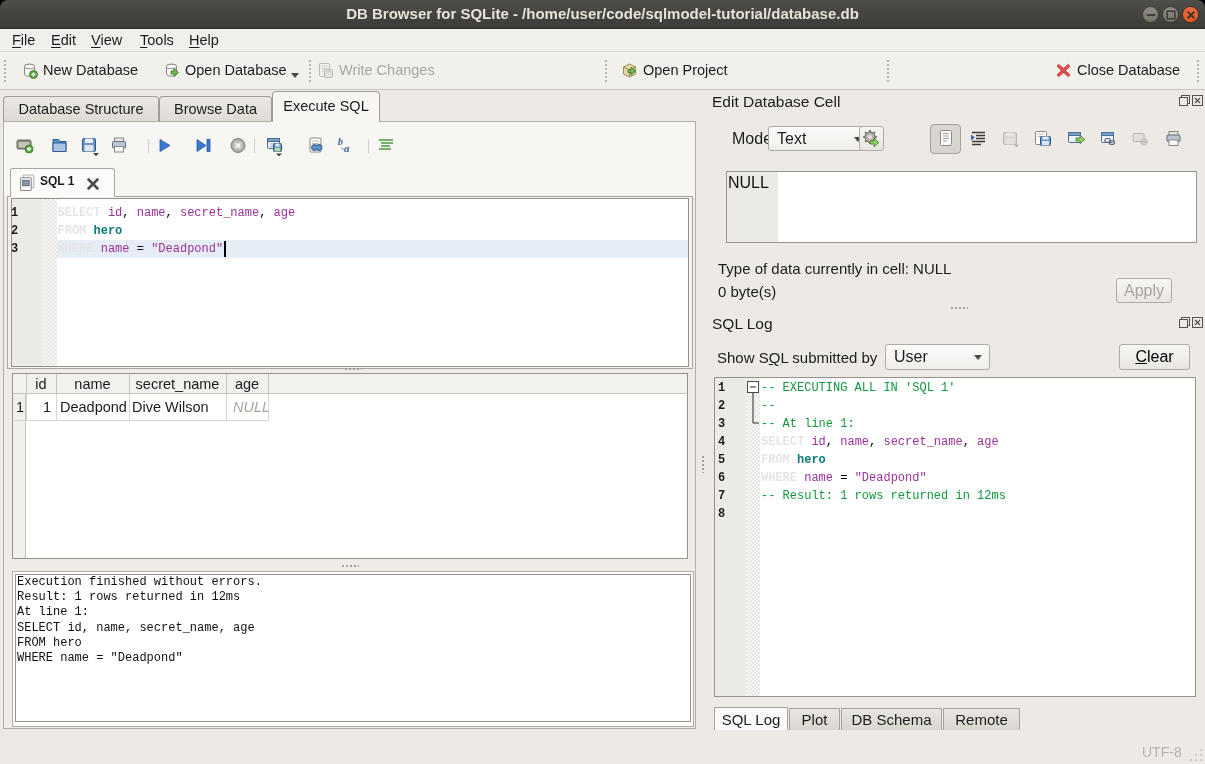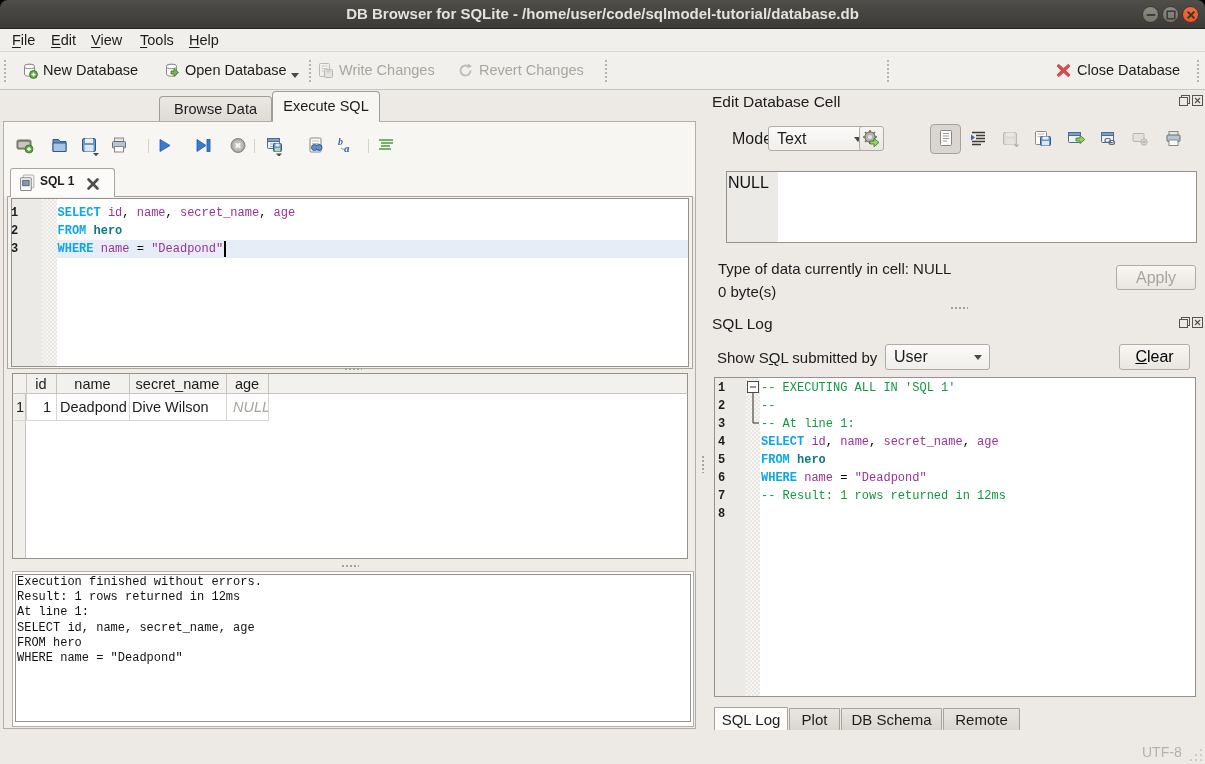--- a/index.html
+++ b/index.html
@@ -57,21 +57,21 @@
   #edpane { left:7px; top:196px; width:686px; height:173px; background:#f4f2ee;
     border:1px solid #aaa69f; }
   #editor { left:11px; top:198px; width:678px; height:169px; background:#fff;
     border:1px solid #95918b; }
   #ed-gutter { left:12px; top:199px; width:30px; height:167px; background:#eceae6; }
   #ed-fold { left:42px; top:199px; width:15px; height:167px; background:repeating-conic-gradient(#e9e7e3 0% 25%, #f7f5f2 0% 50%) 0 0/4px 4px; }
   .lnum { position:absolute; left:11px; width:20px; font-family:"Liberation Mono", monospace;
     font-size:12px; font-weight:bold; color:#1c1c1c; line-height:18px; }
   .edline { position:absolute; left:57.5px; font-family:"Liberation Mono", monospace;
     font-size:12px; line-height:18px; white-space:pre; }
-  .kw { color:#0ea5e9; font-weight:bold; }
+  .kw { color:#e5e5e5; font-weight:bold; }
   .idn { color:#9a3297; }
   .tbl { color:#0e7a7a; font-weight:bold; }
   .cmt { color:#12993f; }
   .str { color:#9a3297; }
   #curline { left:57px; top:240px; width:631px; height:18px; background:#e7edf6; }
   #cursor { left:224px; top:241px; width:2px; height:16px; background:#000; }
 
   
   #rtable { left:12px; top:373px; width:676px; height:186px; background:#fff;
     border:1px solid #95918b; }
@@ -192,38 +192,40 @@
     <div class="tsep" style="left:308px"></div>
     <div class="tbtn dis" style="left:317px" id="tb-write">
       <svg width="17" height="17" viewBox="0 0 17 17" opacity="0.55">
         <rect x="2.5" y="1.5" width="10" height="13" rx="1" fill="#f2f1ef" stroke="#908d87"></rect>
         <path d="M4.5 4 h6 M4.5 6.5 h6 M4.5 9 h4" stroke="#b0ada7" stroke-width="1"></path>
         <rect x="7.5" y="7.5" width="8" height="8" rx="1" fill="#dcdad5" stroke="#8b8781"></rect>
         <rect x="9.5" y="7.5" width="4" height="3" fill="#b5b2ab"></rect>
       </svg>
         <span>Write Changes</span>
       </div>
-    <div class="tbtn dis" style="left:457px" id="tb-revert">
-      <svg width="17" height="17" viewBox="0 0 17 17" opacity="0.55">
-        <path d="M13.5 8.5 a5 5 0 1 1 -2.5 -4.3" fill="none" stroke="#908d87" stroke-width="1.8"></path>
-        <path d="M11 1.5 l4 2.7 -4.4 2.2 z" fill="#908d87"></path>
+    <div class="grip" style="left:604px"></div>
+    <div class="tbtn" style="left:621px" id="tb-openproj">
+      <svg width="17" height="17" viewBox="0 0 17 17">
+        <path d="M2.5 5 l6-3 6 3 v7 l-6 3 -6-3 z" fill="#e8d9a8" stroke="#9a8a56"></path>
+        <path d="M2.5 5 l6 3 6-3 M8.5 8 v7" fill="none" stroke="#9a8a56"></path>
+        <path d="M7 12 h3 v-2.5 l4.5 4 -4.5 4 v-2.5 h-3 z" fill="#76b354" stroke="#3b7427" stroke-width="0.8" transform="translate(0,-4.5)"></path>
       </svg>
-        <span>Revert Changes</span>
+        <span>Open Project</span>
       </div>
-    <div class="grip" style="left:604px"></div>
     <div class="grip" style="left:886px"></div>
     <div class="tbtn" style="left:1055px" id="tb-close">
       <svg width="17" height="17" viewBox="0 0 17 17">
         <path d="M3.6 2.2 L8.5 6.4 L13.4 2.2 L15 4.2 L10.6 8.5 L15 12.8 L13.4 14.8 L8.5 10.6 L3.6 14.8 L2 12.8 L6.4 8.5 L2 4.2 Z" fill="#e04a4a" stroke="#b02a2a" stroke-width="0.6"></path>
       </svg>
         <span>Close Database</span>
       </div>
     <div class="grip" style="left:1196px"></div>
   </div>
 
+  <div class="maintab" style="left:3px; top:96px; width:156px; height:26px; line-height:25px;">Database Structure</div>
   <div class="maintab" style="left:159px; top:96px; width:113px; height:26px; line-height:25px;">Browse Data</div>
   <div class="maintab active" style="left:272px; top:91px; width:108px; height:31px; line-height:29px;">Execute SQL</div>
 
   <div class="abs" id="leftpane"></div>
   <div class="abs" style="left:273px; top:121px; width:106px; height:2px; background:#f8f6f2;"></div>
   <div class="abs" id="sqltoolbar"></div>
 
   <svg class="abs" style="left:16px; top:136px;" width="380" height="20" viewBox="0 0 380 20">
 
     <rect x="1" y="4" width="14" height="9" rx="1.5" fill="#8a8781" stroke="#6b6862"></rect>
@@ -425,21 +427,21 @@
     <rect x="2" y="5" width="13" height="6.5" rx="1" fill="#b9c4d2" stroke="#61707f"></rect>
     <rect x="4" y="10" width="9" height="5.5" fill="#fbfbfa" stroke="#8b8781"></rect>
   </svg>
 
   <div class="abs" id="nullbox"></div>
   <div class="abs" id="nullgutter"></div>
   <div class="abs" id="nulltext">NULL</div>
 
   <div class="label13" style="left:718px; top:260px;">Type of data currently in cell: NULL</div>
   <div class="label13" style="left:718px; top:283px;">0 byte(s)</div>
-  <div class="btn" style="left:1116px; top:265px; width:80px; height:25px; color:#a8a49d;">Apply</div>
+  <div class="btn" style="left:1116px; top:278px; width:56px; height:25px; color:#a8a49d;">Apply</div>
 
   <div class="dots-h" style="left:950px; top:306px;"></div>
 
   <div class="dockhdr" style="left:712px; top:315px;">SQL Log</div>
   <svg class="abs" style="left:1179px; top:317px;" width="11" height="11" viewBox="0 0 11 11">
     <rect x="2.5" y="0.5" width="8" height="8" fill="none" stroke="#55534e"></rect>
     <rect x="0.5" y="2.5" width="8" height="8" fill="#edeae5" stroke="#55534e"></rect>
   </svg>
   <svg class="abs" style="left:1192px; top:317px;" width="11" height="11" viewBox="0 0 11 11">
     <rect x="0.5" y="0.5" width="10" height="10" fill="none" stroke="#55534e"></rect>

